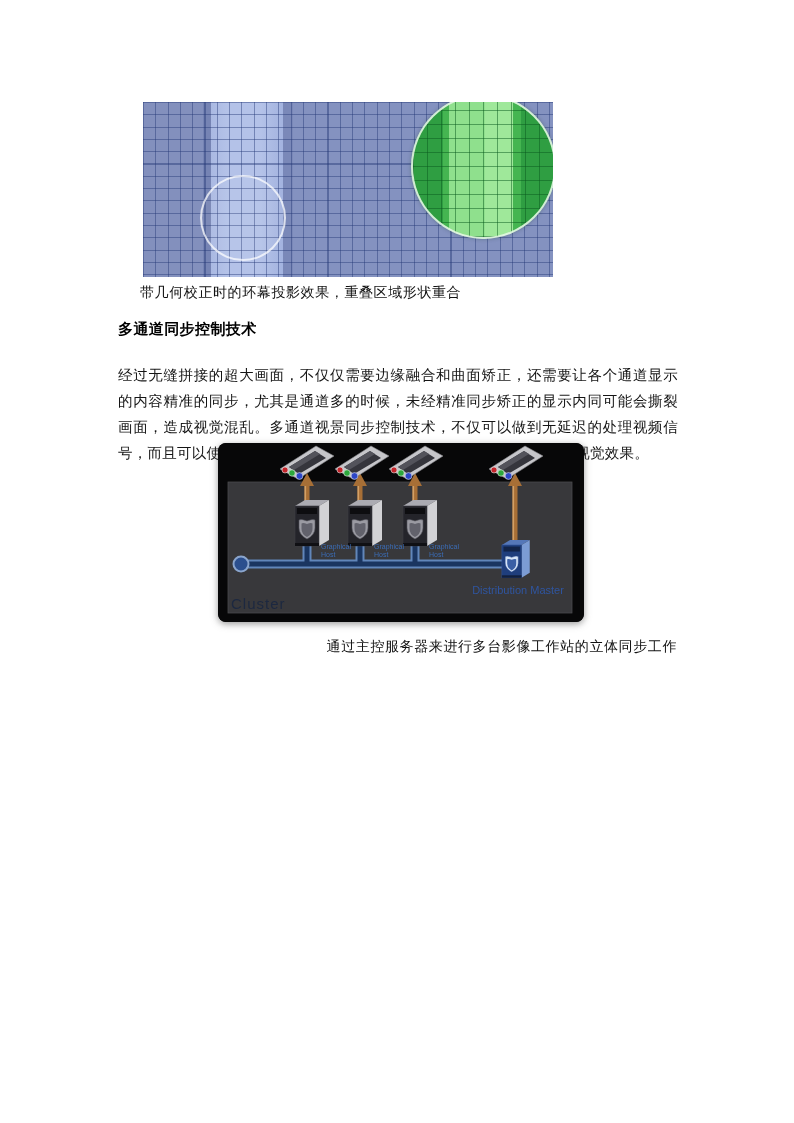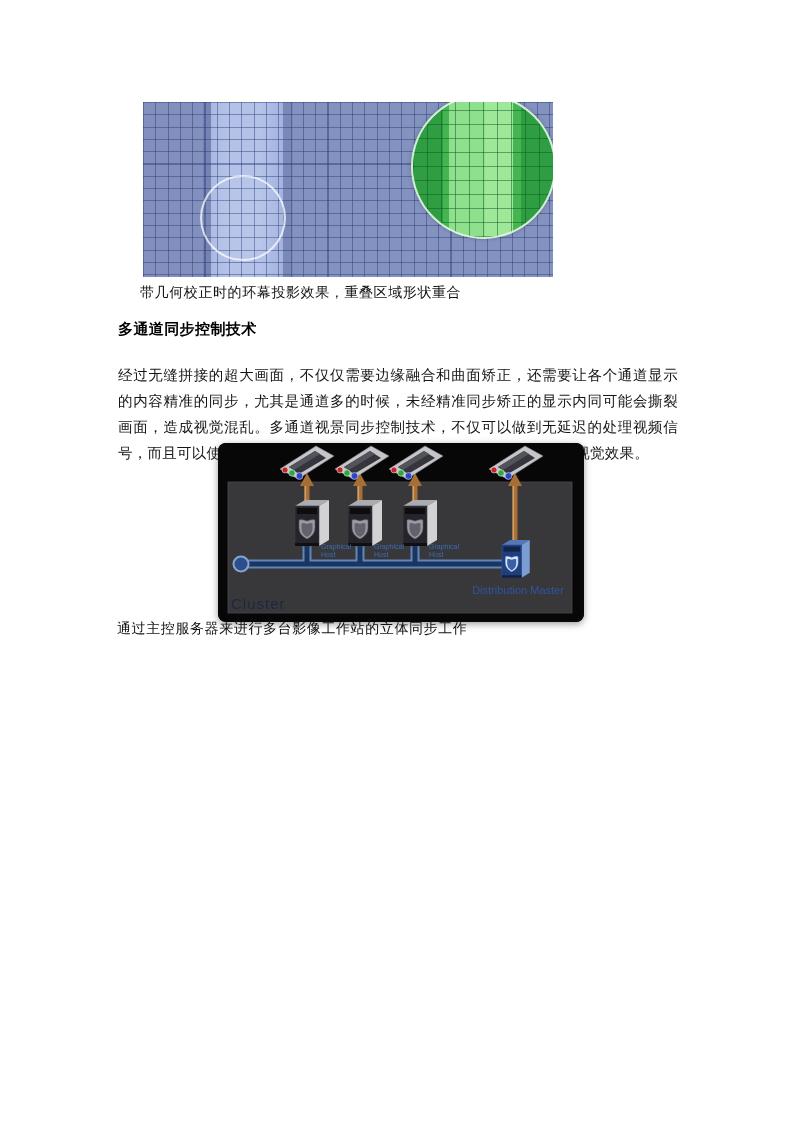--- a/index.html
+++ b/index.html
@@ -58,21 +58,21 @@
 
   
   .diagram{
     position:absolute;left:218px;top:443px;width:366px;height:179px;
     border-radius:8px;box-shadow:0 2px 7px rgba(70,70,70,.55);
     overflow:hidden;background:#070708;
   }
   .diagram svg{display:block;}
 
   .caption2{
-    position:absolute;left:117px;top:620px;width:560px;text-align:left;
+    position:absolute;left:117px;top:638px;width:560px;text-align:right;
     font-size:14px;letter-spacing:.6px;color:#111;
   }
 
   svg text{font-family:"Liberation Sans","DejaVu Sans",sans-serif;}
 </style>
 </head>
 <body>
 
 <div class="page">
 

